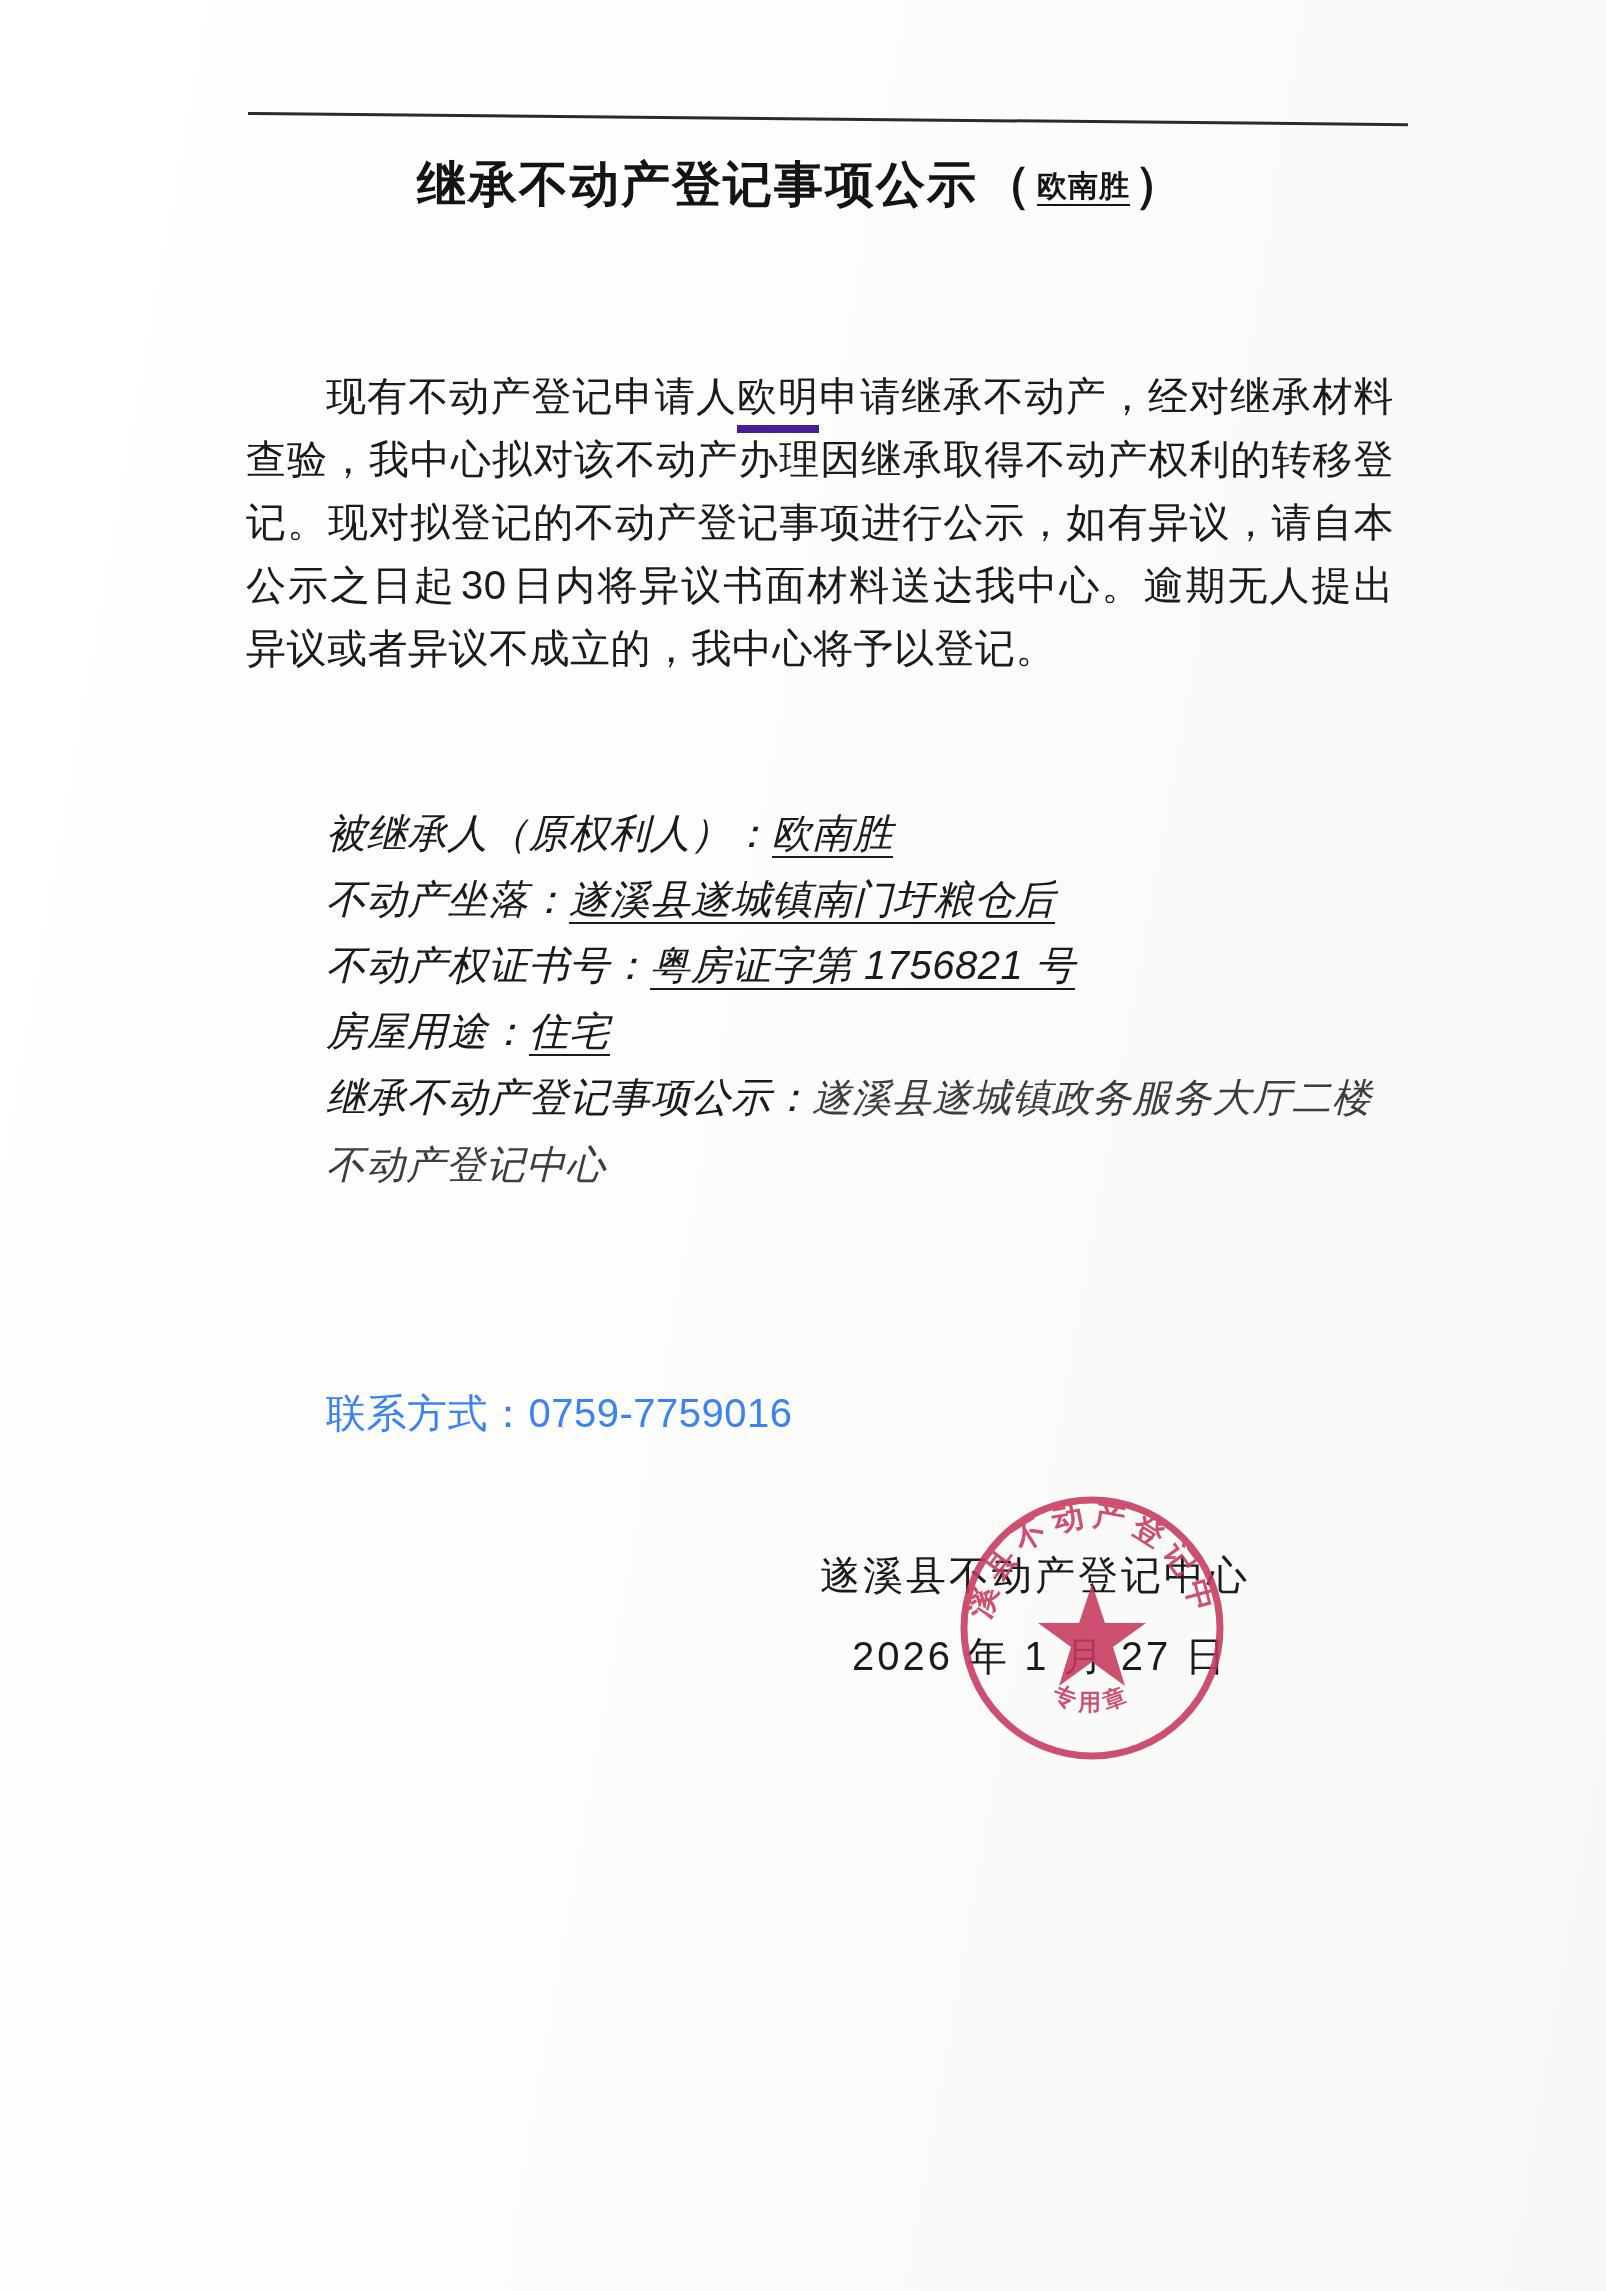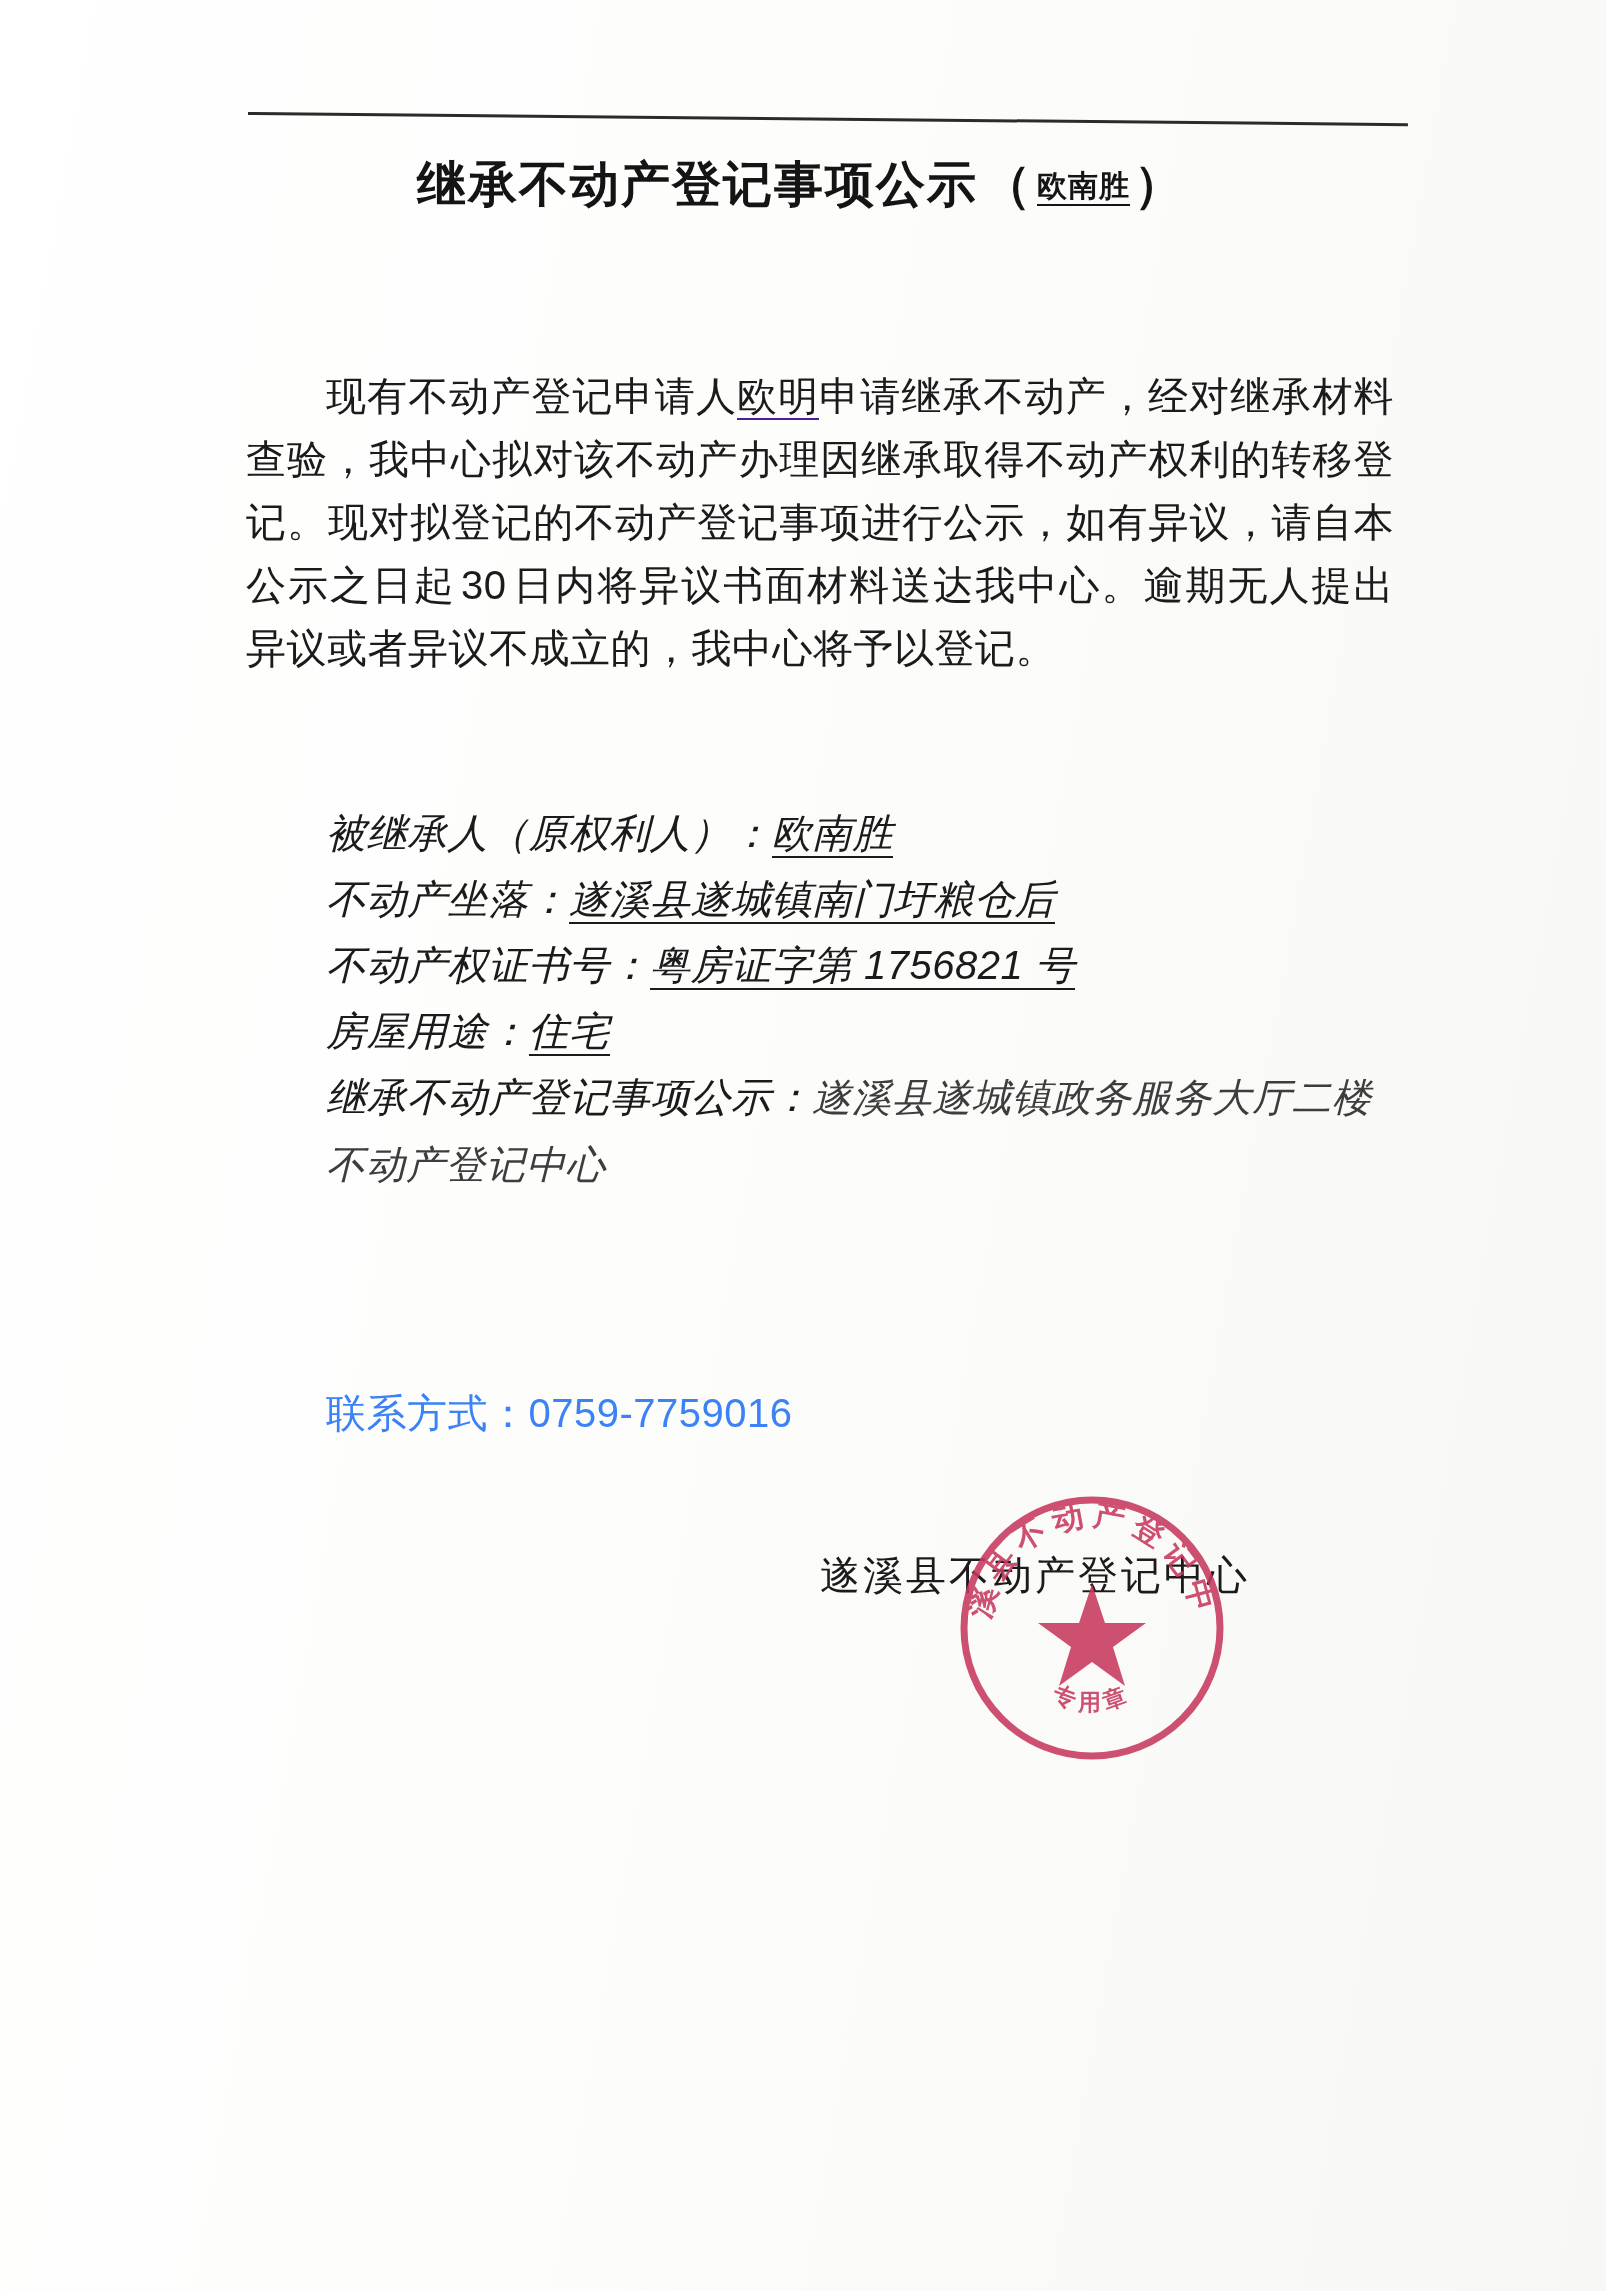--- a/index.html
+++ b/index.html
@@ -88,22 +88,22 @@
   .para {
     font-size: 40px;
     line-height: 63px;
     letter-spacing: 0.5px;
     text-align: justify;
     text-justify: inter-character;
     text-indent: 80px;
     color: #1b1b1b;
   }
   .u {
-    border-bottom: 2px solid #4c1d95;
-    padding-bottom: 0;
+    border-bottom: 8px solid #4c1d95;
+    padding-bottom: 7px;
   }
   .num {
     font-family: "Liberation Sans", "DejaVu Sans", sans-serif;
     padding: 0 5px;
   }
 
   
   .details {
     position: absolute;
     left: 246px;
@@ -218,20 +218,21 @@
 
 
       <div class="detail-row wrap"><span class="detail-label">继承不动产登记事项公示：</span><span class="kai">遂溪县遂城镇政务服务大厅二楼不动产登记中心</span></div>
 
     </div>
 
     <div class="contact"><span>联系方式：</span><span>0759-7759016</span></div>
 
     <div class="signature">
       <div class="sig-org">遂溪县不动产登记中心</div>
+      <div class="sig-date">2026 年 1 月 27 日</div>
     </div>
 
     <div class="seal">
       <svg width="280" height="280" viewBox="0 0 280 280" xmlns="http://www.w3.org/2000/svg">
         <defs>
           <path id="sealArc" d="M 38,140 A 102,102 0 1 1 242,140" fill="none"></path>
           <path id="sealArcBottom" d="M 58,140 A 82,82 0 0 0 222,140" fill="none"></path>
         </defs>
         <circle cx="140" cy="140" r="128" fill="none" stroke="#c8395e" stroke-width="7"></circle>
         <text font-family="'Liberation Serif', 'DejaVu Serif', serif" font-size="31" font-weight="bold" fill="#c8395e" letter-spacing="7">

